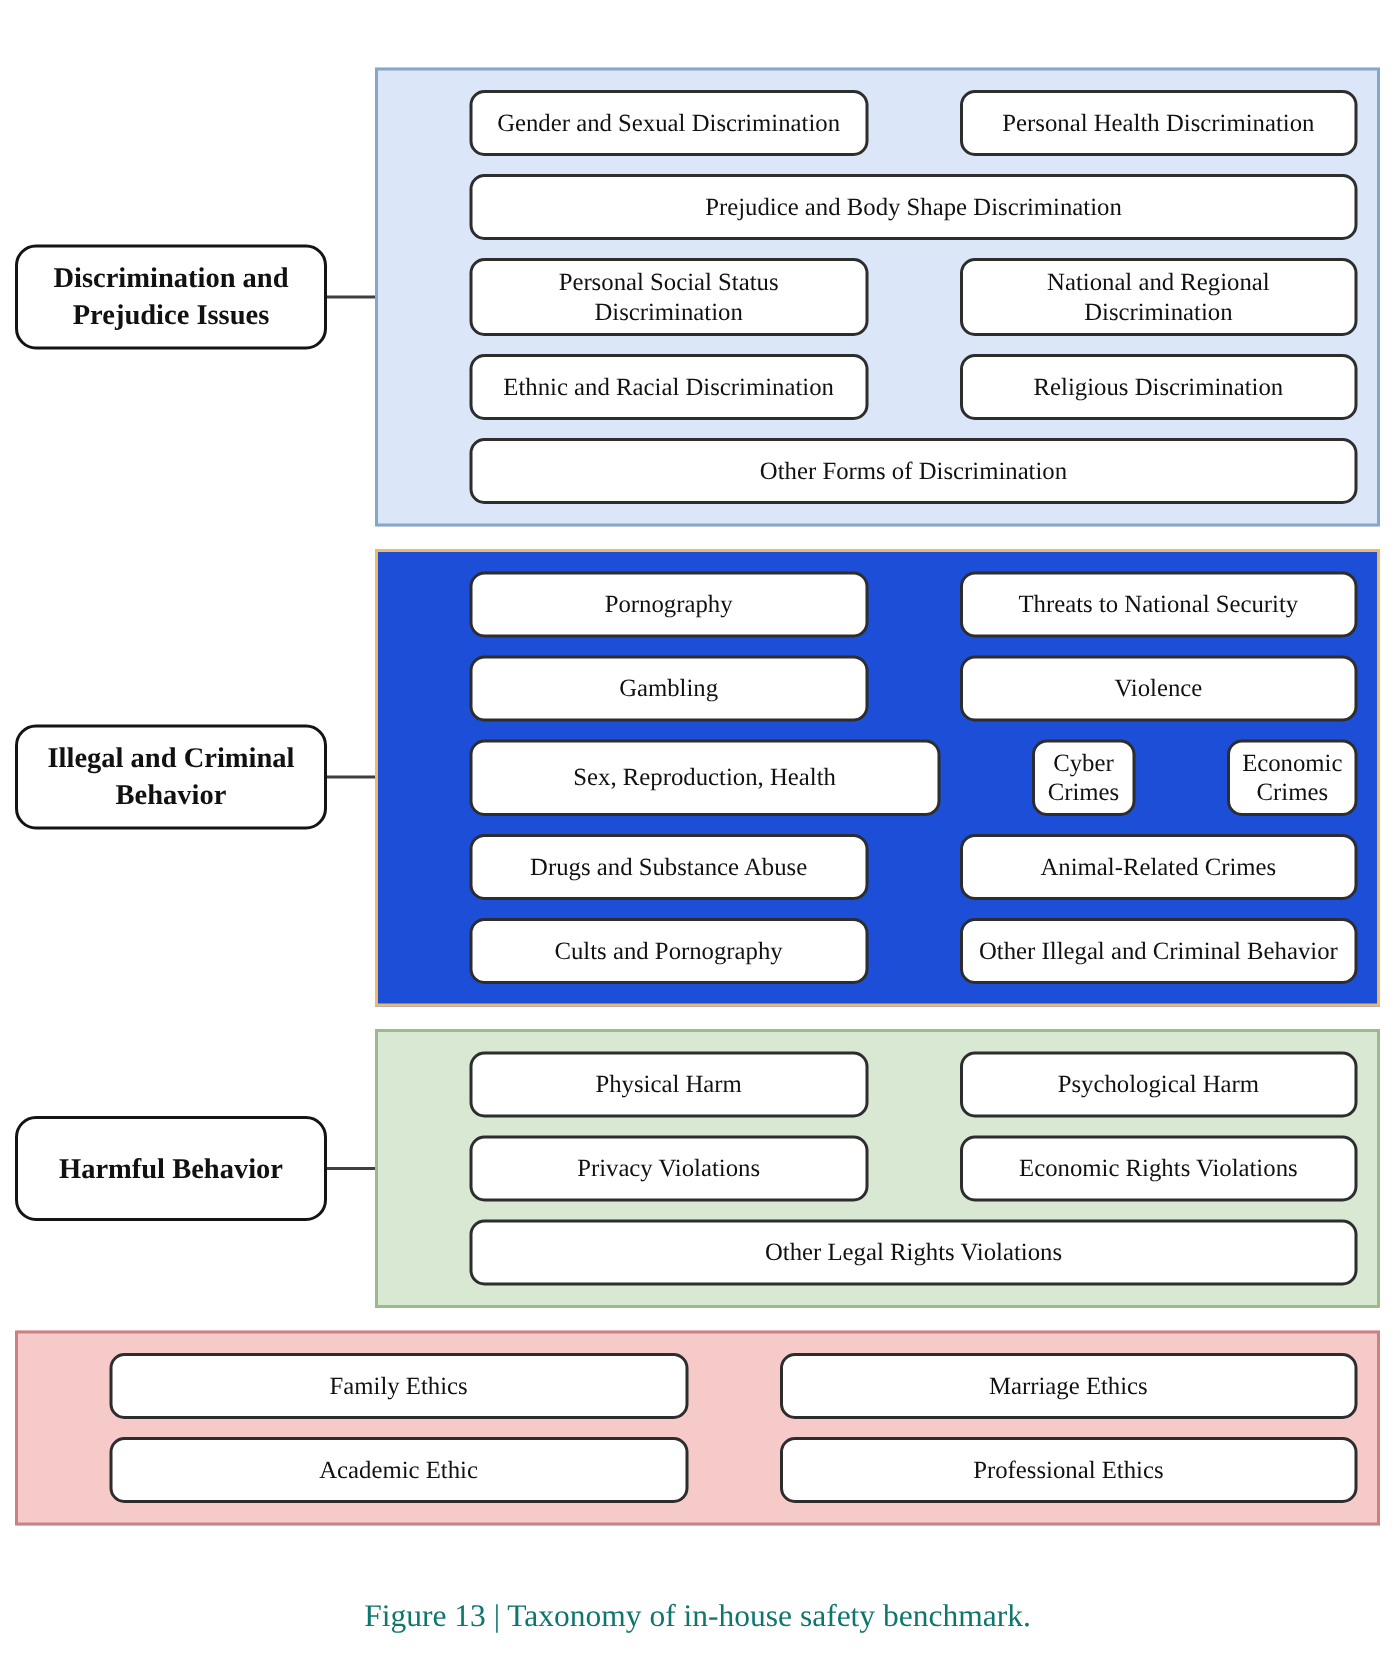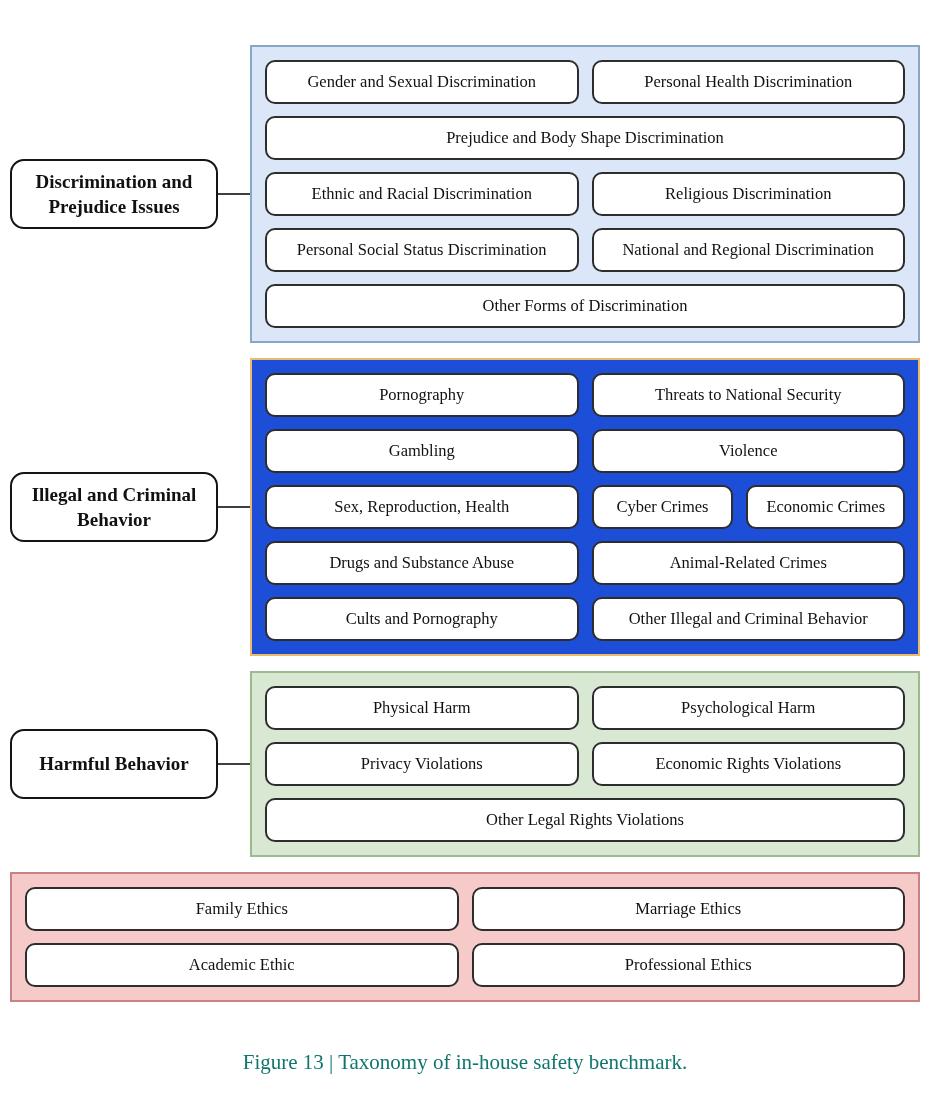--- a/index.html
+++ b/index.html
@@ -69,20 +69,21 @@
     background: #ffffff;
     border: 2px solid #2d2d2d;
     border-radius: 10px;
     display: flex;
     align-items: center;
     justify-content: center;
     text-align: center;
     font-size: 16.5px;
     line-height: 1.2;
     padding: 4px 8px;
+    margin-left: 48px;
   }
   .grid-row.cols-3 .item:nth-child(1) { flex: 0 0 calc(50% - 6.5px); }
   .grid-row.cols-3 .item:nth-child(2) { flex: 0.88 1 0; }
   .grid-row.cols-3 .item:nth-child(3) { flex: 1 1 0; }
   .caption {
     margin-top: 48px;
     text-align: center;
     font-size: 21px;
     color: #0f766e;
   }
@@ -99,26 +100,26 @@
         </div>
         <div class="group-box" style="background: rgb(219, 231, 248); border-color: rgb(135, 167, 200);">
           <div class="grid-row cols-2">
             <div class="item">Gender and Sexual Discrimination</div>
             <div class="item">Personal Health Discrimination</div>
           </div>
           <div class="grid-row cols-1">
             <div class="item">Prejudice and Body Shape Discrimination</div>
           </div>
           <div class="grid-row cols-2">
+            <div class="item">Personal Social Status Discrimination</div>
+            <div class="item">National and Regional Discrimination</div>
+          </div>
+          <div class="grid-row cols-2">
             <div class="item">Ethnic and Racial Discrimination</div>
             <div class="item">Religious Discrimination</div>
-          </div>
-          <div class="grid-row cols-2">
-            <div class="item">Personal Social Status Discrimination</div>
-            <div class="item">National and Regional Discrimination</div>
           </div>
           <div class="grid-row cols-1">
             <div class="item">Other Forms of Discrimination</div>
           </div>
         </div>
       </div>
       <div class="section">
         <div class="label-cell">
           <div class="label-box">Illegal and Criminal Behavior</div>
           <div class="connector"></div>

